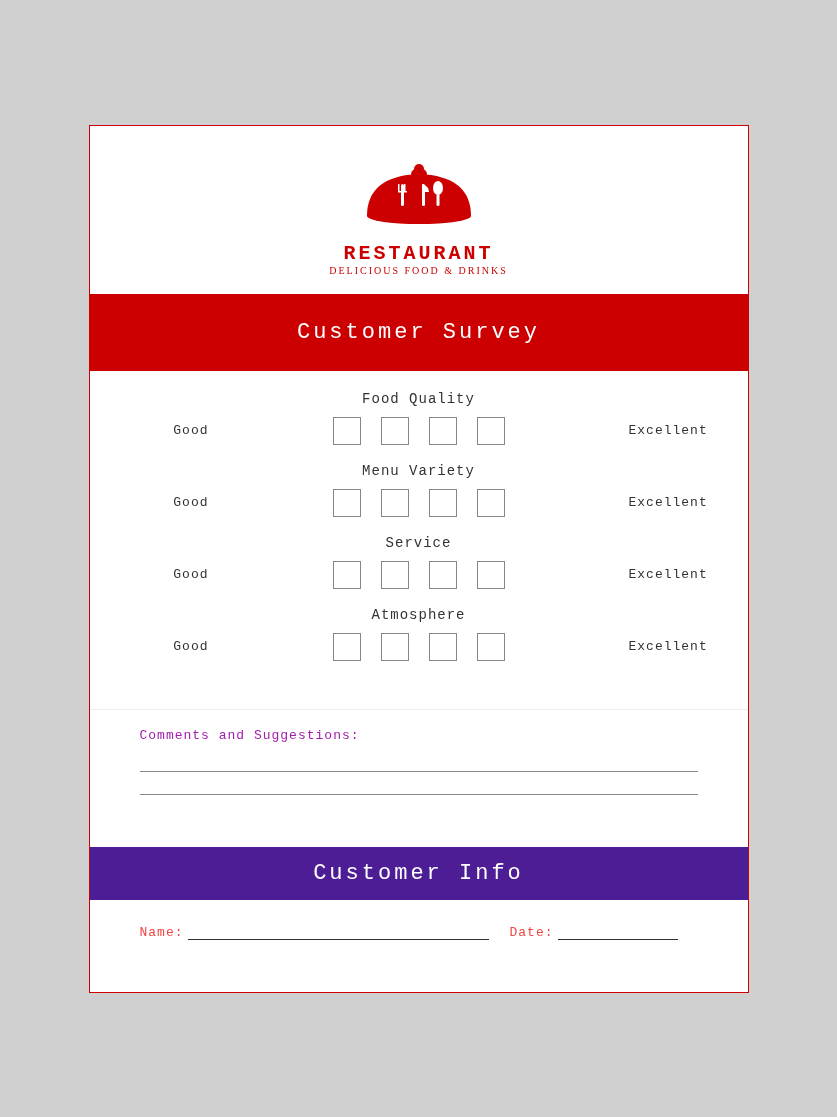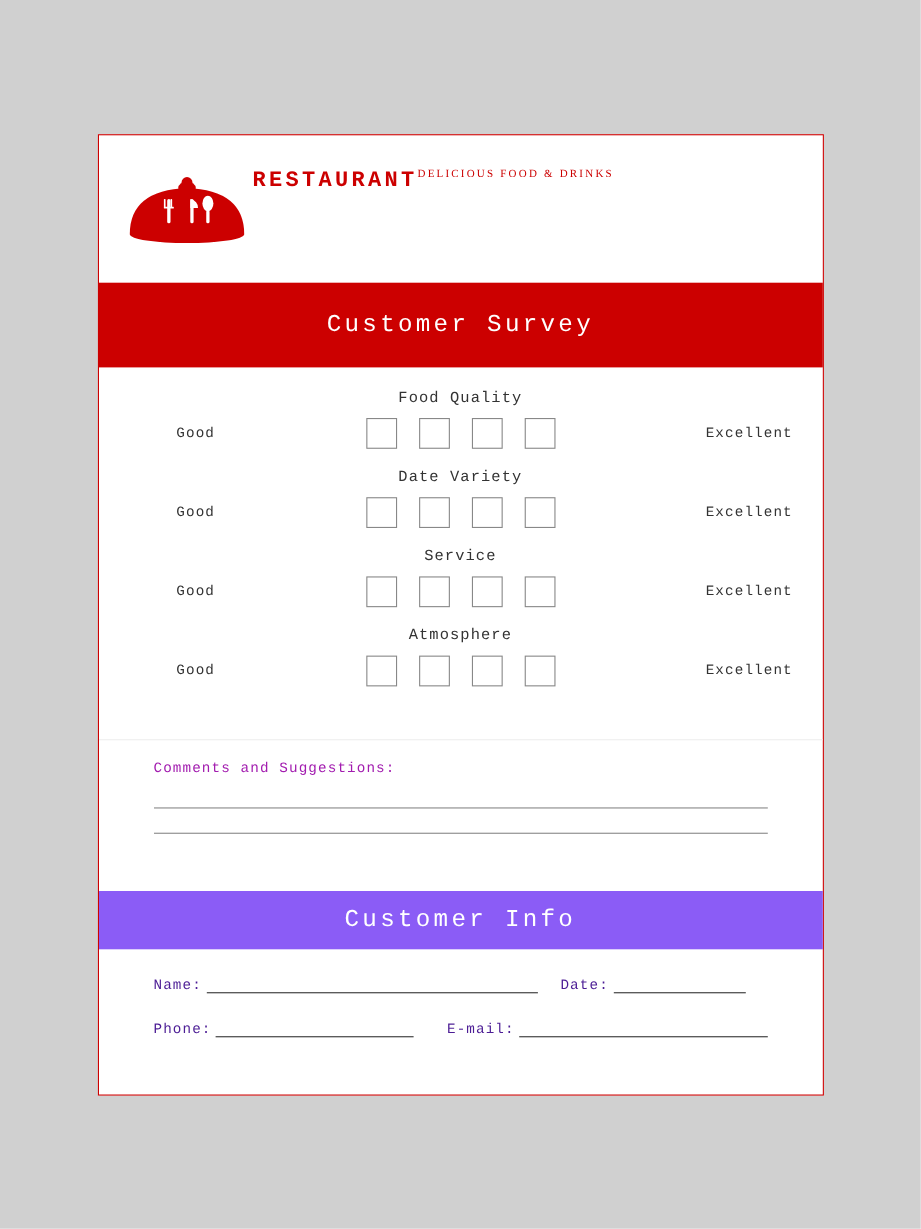--- a/index.html
+++ b/index.html
@@ -14,21 +14,22 @@
     .page {
       width: 660px;
       background: #fff;
       border: 1.5px solid #c00;
       padding: 0;
       position: relative;
     }
     
     .logo-section {
       display: flex;
-      align-items: flex-start;
+      flex-direction: column;
+      align-items: center;
       padding: 30px 20px 18px;
     }
     .logo-icon {
       width: 120px;
       height: 80px;
       margin-bottom: 6px;
     }
     .restaurant-name {
       color: #c00;
       font-size: 20px;
@@ -47,21 +48,21 @@
       background: #c00;
       color: #fff;
       text-align: center;
       padding: 26px 20px;
       font-size: 22px;
       letter-spacing: 3px;
       font-family: 'Courier New', Courier, monospace;
     }
     
     .survey-section {
-      padding: 20px 36px 30px;
+      padding: 20px 49px 30px;
       border-bottom: 1px solid #eee;
     }
     .rating-group {
       margin-bottom: 18px;
     }
     .rating-label {
       text-align: center;
       font-size: 14px;
       letter-spacing: 1px;
       margin-bottom: 10px;
@@ -109,40 +110,40 @@
       color: #a21caf;
       margin-bottom: 28px;
     }
     .comment-line {
       border-bottom: 1px solid #888;
       margin-bottom: 22px;
       height: 1px;
     }
     
     .info-banner {
-      background: #8b5cf6;
+      background: #4c1d95;
       color: #fff;
       text-align: center;
       padding: 14px 20px;
       font-size: 22px;
       letter-spacing: 3px;
       font-family: 'Courier New', Courier, monospace;
     }
     
     .info-section {
       padding: 22px 50px 30px;
     }
     .info-row {
       display: flex;
       align-items: flex-end;
       margin-bottom: 22px;
       font-size: 13px;
       letter-spacing: 1px;
       font-family: 'Courier New', Courier, monospace;
-      color: #4c1d95;
+      color: #ef4444;
     }
     .info-field {
       border-bottom: 1px solid #333;
       flex: 1;
       height: 18px;
       margin-left: 4px;
       margin-right: 20px;
     }
     .info-field.short {
       width: 120px;
@@ -201,21 +202,21 @@
           <div class="checkbox"></div>
           <div class="checkbox"></div>
           <div class="checkbox"></div>
           <div class="checkbox"></div>
         </div>
         <span class="rating-end right">Excellent</span>
       </div>
     </div>
 
     <div class="rating-group">
-      <div class="rating-label">Date Variety</div>
+      <div class="rating-label">Menu Variety</div>
       <div class="rating-row">
         <span class="rating-end">Good</span>
         <div class="checkboxes">
           <div class="checkbox"></div>
           <div class="checkbox"></div>
           <div class="checkbox"></div>
           <div class="checkbox"></div>
         </div>
         <span class="rating-end right">Excellent</span>
       </div>
@@ -259,22 +260,15 @@
 
   <div class="info-banner">Customer Info</div>
 
   <div class="info-section">
     <div class="info-row">
       <span>Name:</span>
       <div class="info-field"></div>
       <span>Date:</span>
       <div class="info-field short"></div>
     </div>
-    <div class="info-row">
-      <span>Phone:</span>
-      <div class="info-field medium"></div>
-      <span class="spacer"></span>
-      <span>E-mail:</span>
-      <div class="info-field2"></div>
-    </div>
   </div>
 
 </div>
 
 </body></html>

